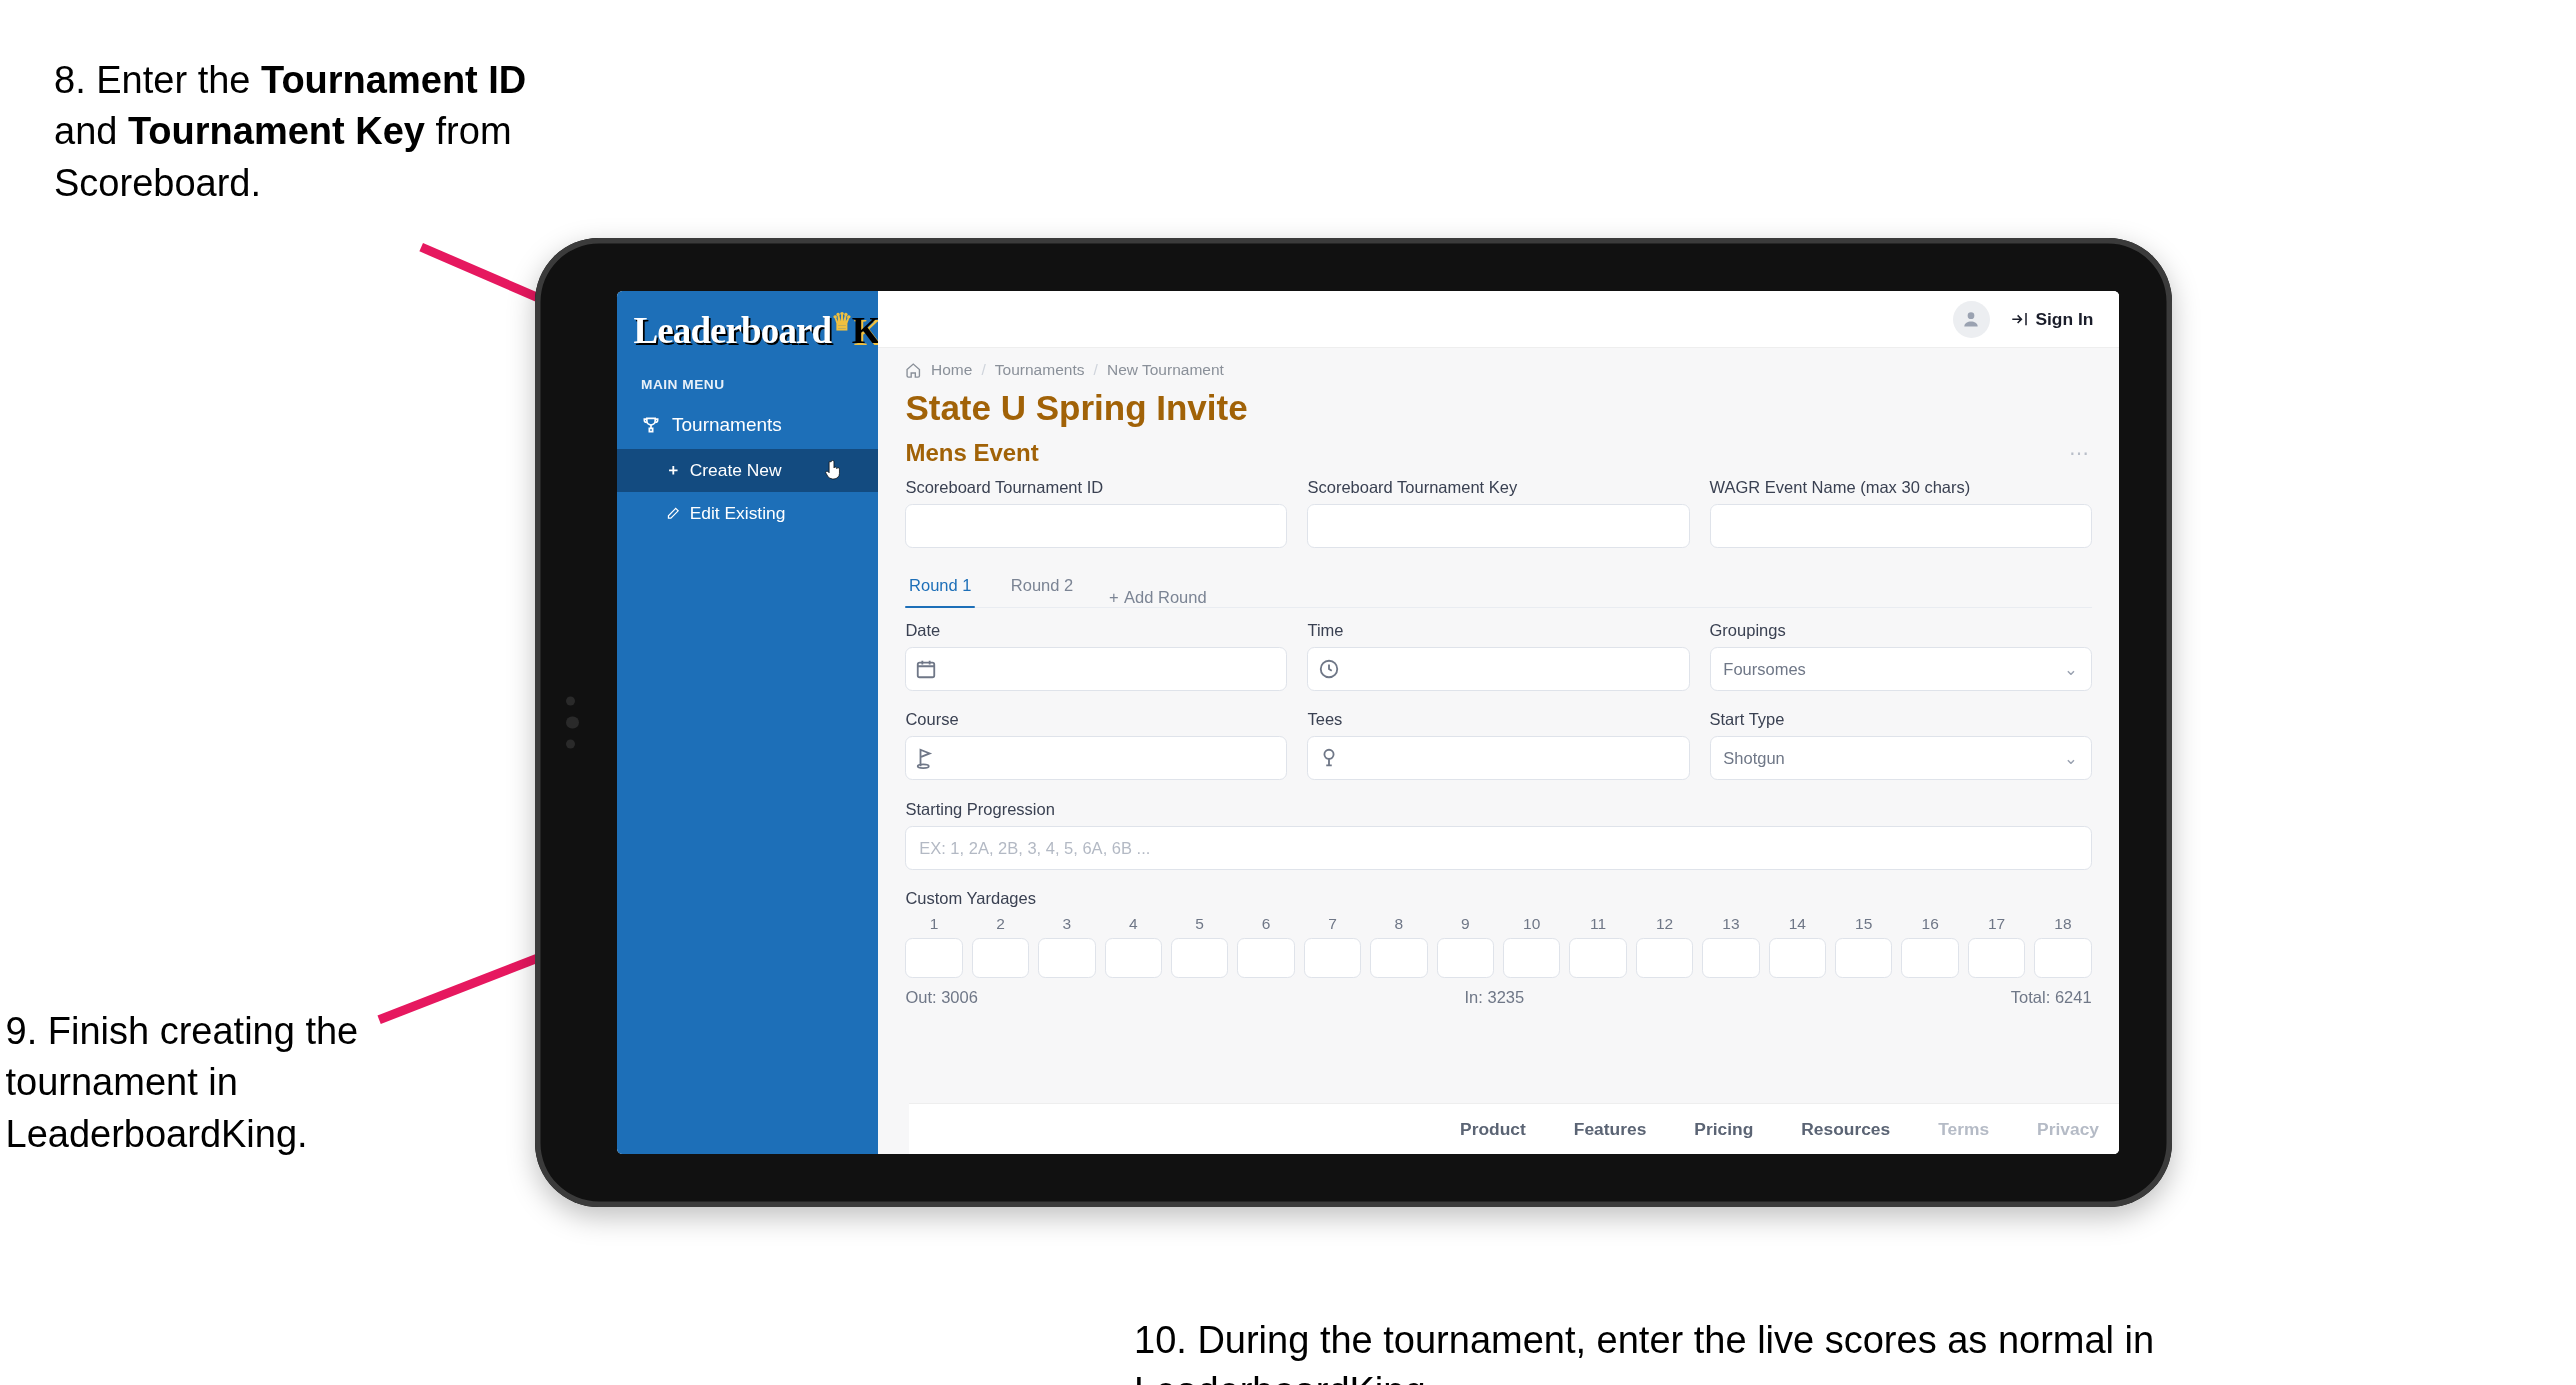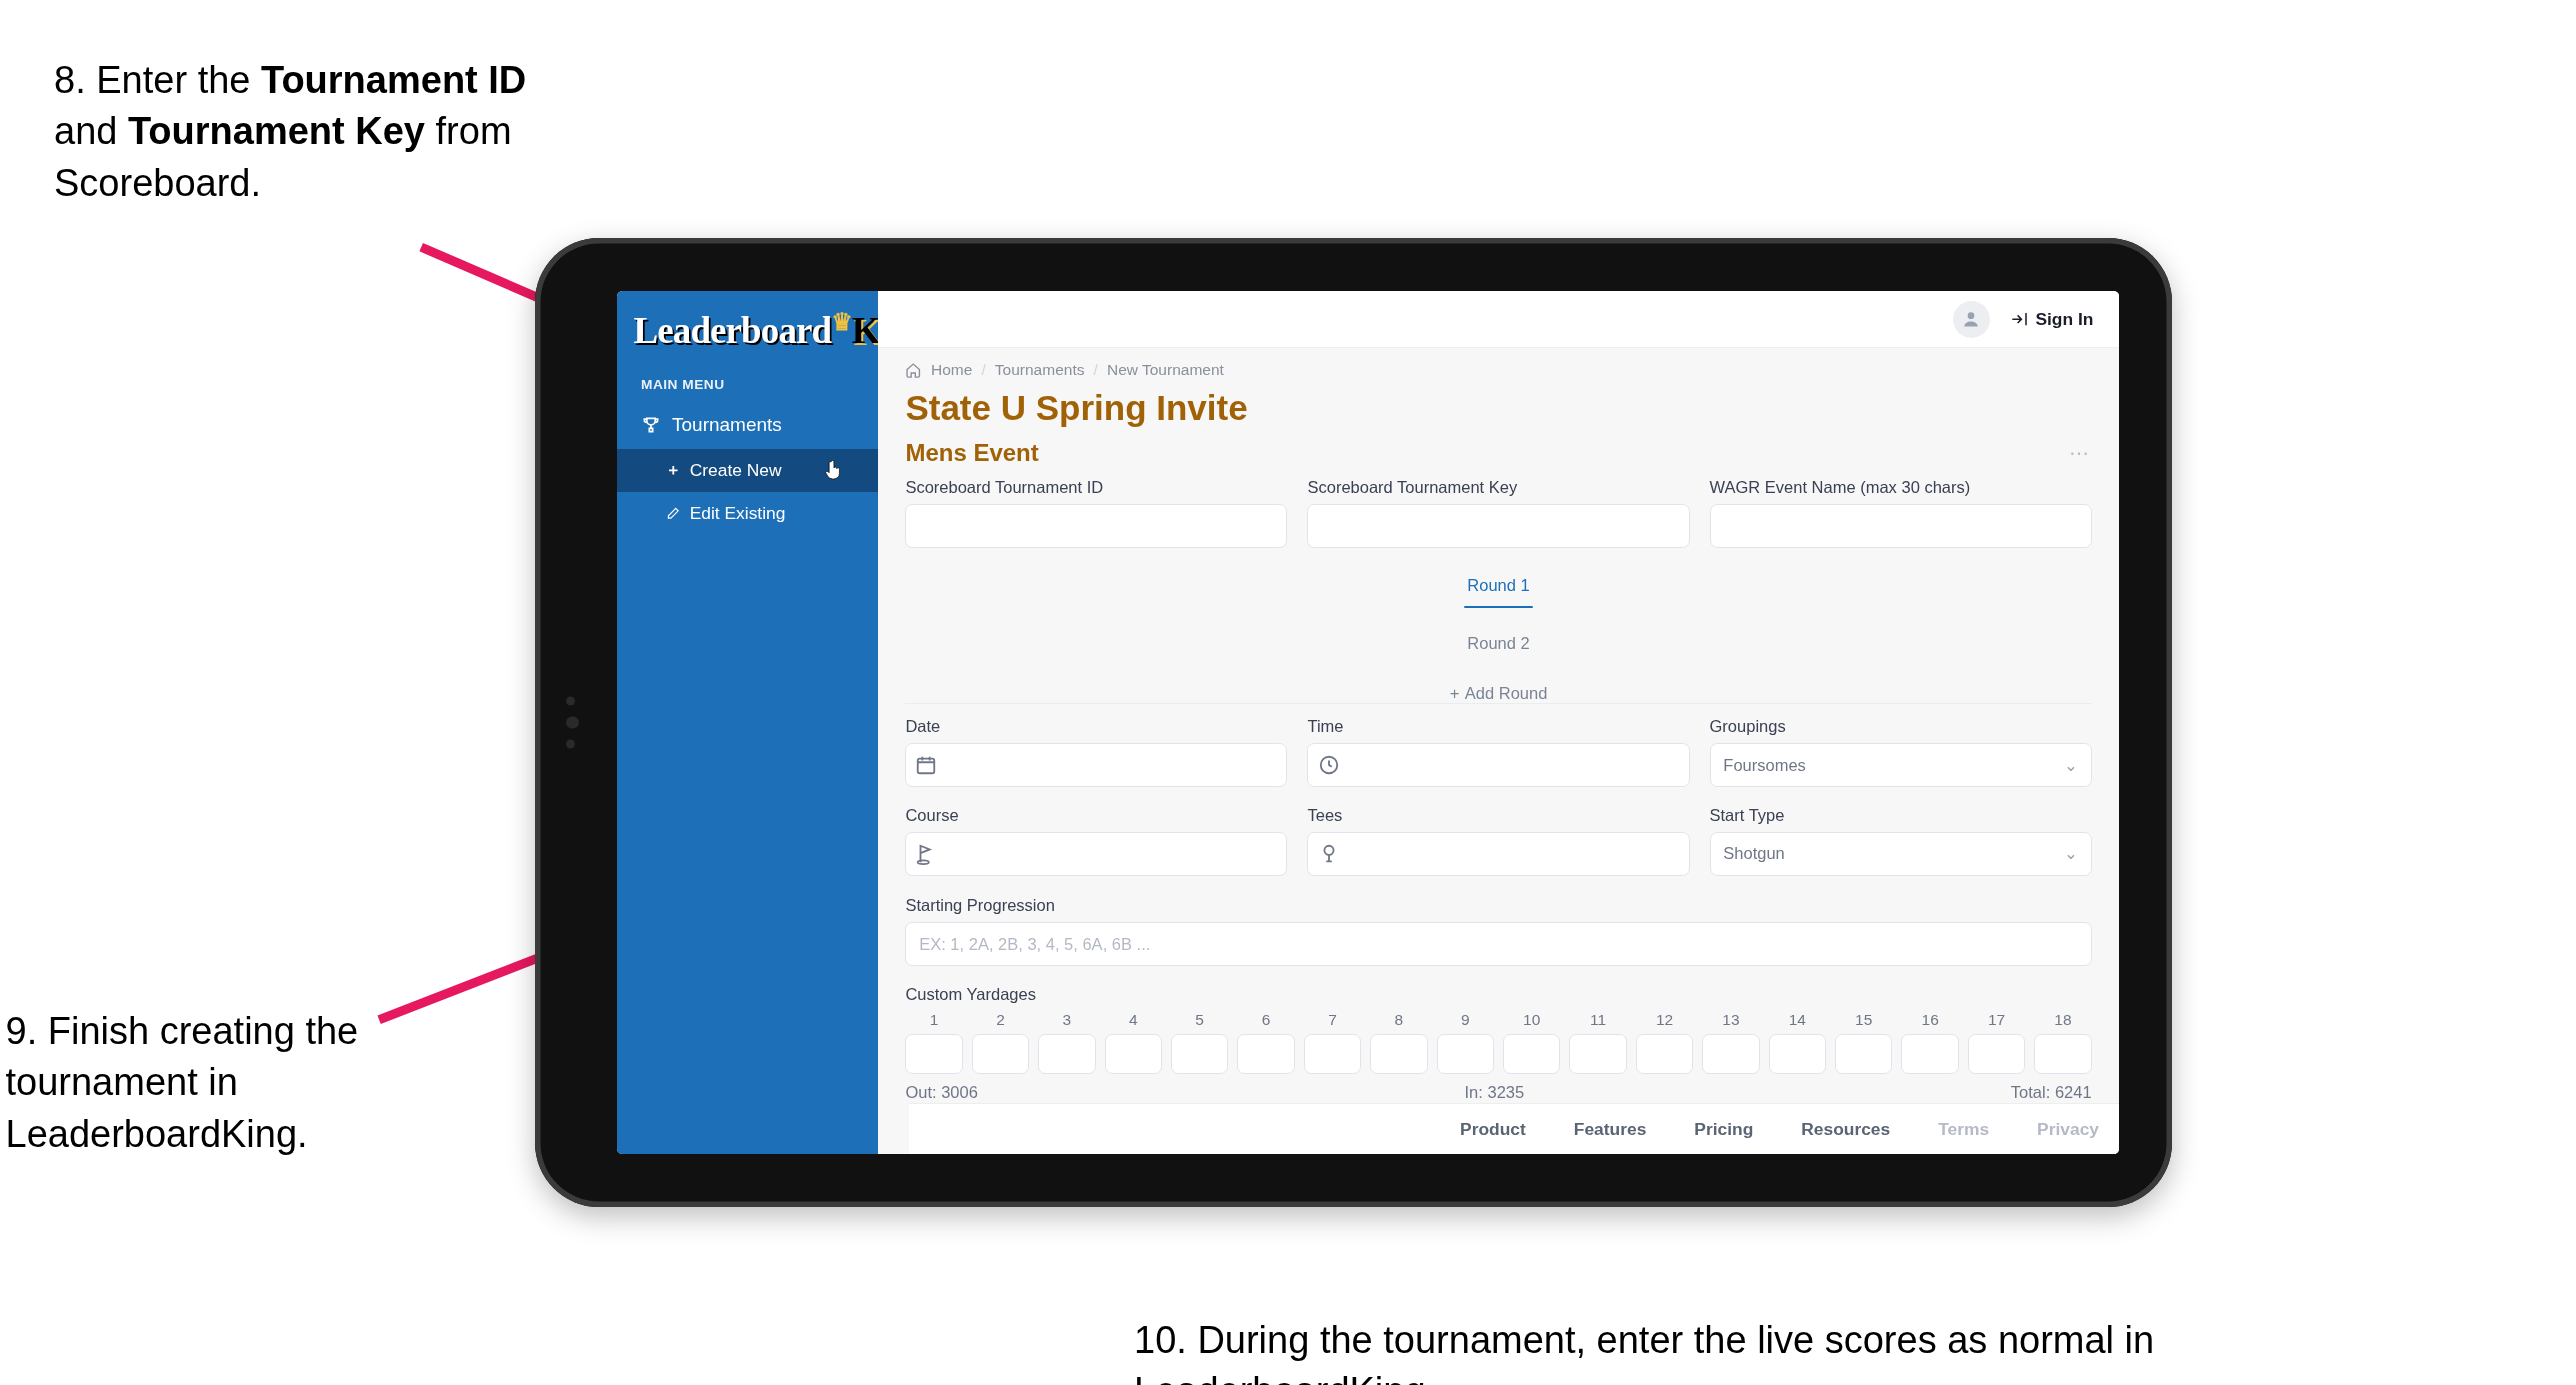--- a/index.html
+++ b/index.html
@@ -102,21 +102,21 @@
     width:100%; height:44px; border:0.9px solid #dfe3ea; border-radius:7.3px; background:#fff;
     padding:0 11px; font-size:16.5px; color:#333;
   }
   .inp.with-ic { padding-left:40px; }
   .inp-wrap { position:relative; }
   .inp-ic { position:absolute; left:9.1px; top:50%; transform:translateY(-50%); width:24px; height:24px; color:#7c8394; display:flex; align-items:center; justify-content:center; }
   .sel { display:flex; align-items:center; justify-content:space-between; padding:0 12.8px; }
   .sel .val { color:#6f7787; }
   .chev { color:#9aa2b1; }
 
-  .tabs { display:flex; align-items:center; gap:18px; margin:18.3px 0 9.1px; border-bottom:0.9px solid #e9ecf1;flex-direction:column; }
+  .tabs { display:flex; align-items:flex-end; gap:32px; margin:18.3px 0 9.1px; border-bottom:0.9px solid #e9ecf1; }
   .tab { padding:9.1px 3.7px 12.8px; font-size:16.5px; color:#7b8494; cursor:pointer; position:relative; }
   .tab.active { color:#1d6fb8; }
   .tab.active::after { content:""; position:absolute; left:0; right:0; bottom:-0.9px; height:2.7px; background:#1d6fb8; border-radius:1.8px; }
   .add-round { color:#7b8494; font-size:16.5px; display:flex; align-items:center; gap:5.5px; cursor:pointer; }
 
   .long-inp { width:100%; height:44px; border:0.9px solid #dfe3ea; border-radius:7.3px; background:#fff; padding:0 12.8px; font-size:16.5px; color:#701a75; }
   .long-inp::placeholder { color:#b3b9c4; }
 
   .yard-row { display:flex; gap:9.1px; margin-top:7.3px; }
   .yard-cell { flex:1; text-align:center; }

